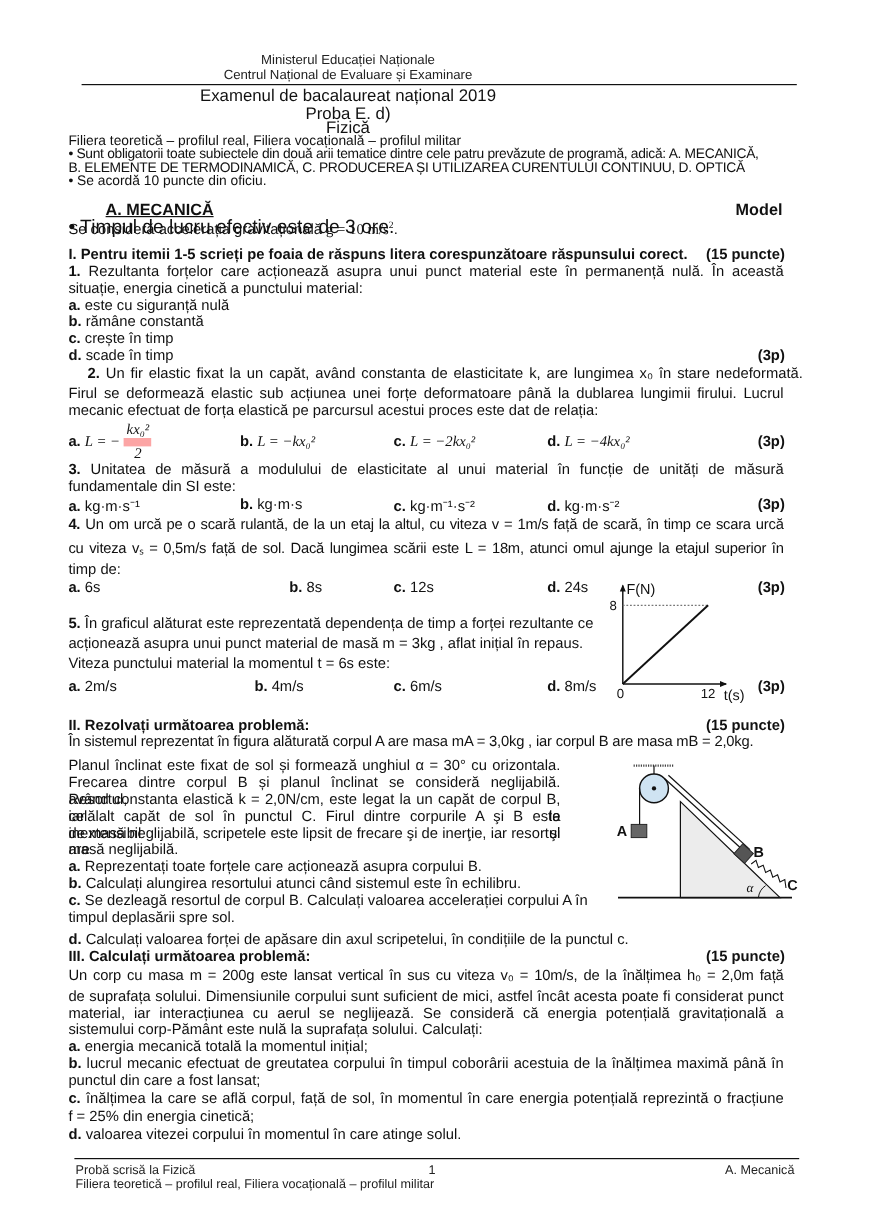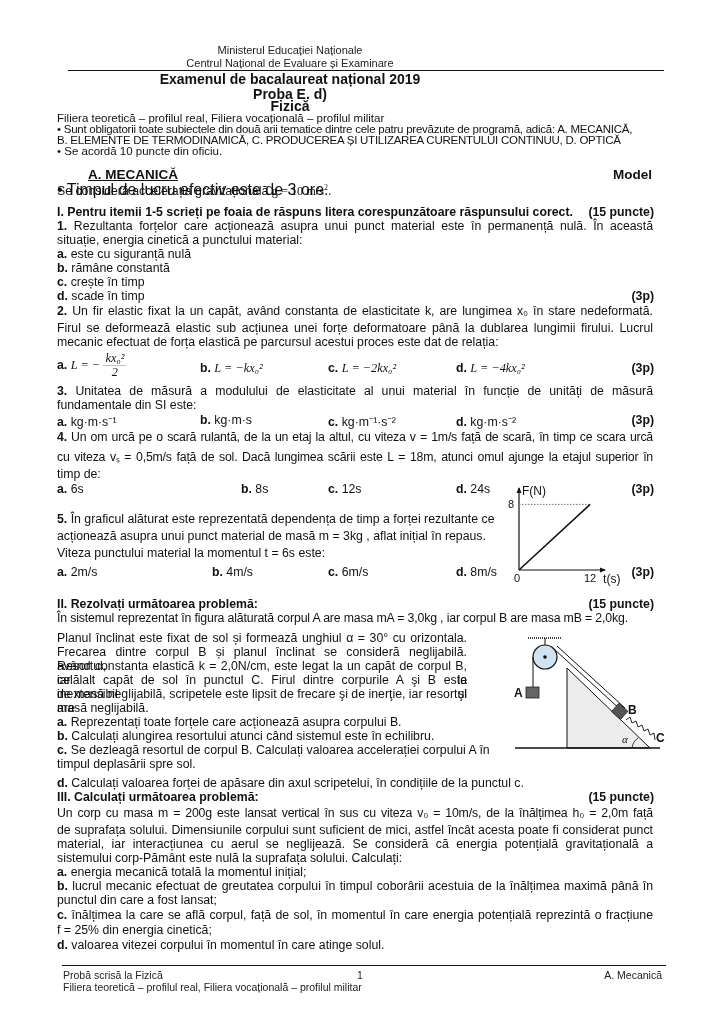--- a/index.html
+++ b/index.html
@@ -1,32 +1,32 @@
 <!DOCTYPE html>
 <html><head>
 <meta charset="utf-8">
 <style>
   html, body { margin: 0; padding: 0; background: #ffffff; }
   body { width: 724px; height: 1024px; position: relative; overflow: hidden;
          font-family: "Liberation Sans", sans-serif; color: #111; font-size: 12.3px; }
   .abs { position: absolute; }
   .center { left: 0; width: 580px; text-align: center; }
   .hdr-small { font-size: 11px; color: #222; }
-  .title { font-weight: bold; font-size: 14px; }
+  .title { font-weight: normal; font-size: 14px; }
   .hr { position: absolute; left: 68px; width: 596px; border-top: 1.5px solid #111; height: 0; }
   .line { position: absolute; left: 57px; width: 596px; white-space: nowrap; line-height: 14px; }
   .just { text-align: justify; text-align-last: justify; white-space: normal; }
   .b { font-weight: bold; }
   .pts { position: absolute; right: 70px; font-weight: bold; white-space: nowrap; }
   .math { font-family: "Liberation Serif", serif; font-style: italic; }
   .up { font-family: "Liberation Serif", serif; }
   sup { font-size: 8px; vertical-align: 5px; line-height: 0; }
   .opt { position: absolute; white-space: nowrap; }
   .frac { display: inline-block; vertical-align: middle; text-align: center; line-height: 13px; }
-  .frac .num { border-bottom: 1px solid #fca5a5; padding: 0 2px; display: block; }
+  .frac .num { border-bottom: 7px solid #fca5a5; padding: 0 2px; display: block; }
   .frac .den { display: block; }
   .underline { text-decoration: underline; }
   .footer { font-size: 10.5px; color: #222; }
 </style>
 </head>
 <body>
 
 <div class="abs center hdr-small" style="top:44px;">Ministerul Educației Naționale</div>
 <div class="abs center hdr-small" style="top:57px;">Centrul Național de Evaluare și Examinare</div>
 <div class="hr" style="top:70px;"></div>
@@ -51,21 +51,21 @@
 <div class="pts" style="top:205px;">(15 puncte)</div>
 
 <div class="line just" style="top:219px;"><b>1.</b> <span>Rezultanta forțelor care acționează asupra unui punct material este în permanență nulă. În această</span></div>
 <div class="line" style="top:233px;">situație, energia cinetică a punctului material:</div>
 <div class="line" style="top:247px;"><b>a.</b> <span>este cu siguranță nulă</span></div>
 <div class="line" style="top:261px;"><b>b.</b> <span>rămâne constantă</span></div>
 <div class="line" style="top:275px;"><b>c.</b> <span>crește în timp</span></div>
 <div class="line" style="top:289px;"><b>d.</b> <span>scade în timp</span></div>
 <div class="pts" style="top:289px;">(3p)</div>
 
-<div class="line just" style="top:304px;"><b>2.</b> <span>Un fir elastic fixat la un capăt, având constanta de elasticitate k, are lungimea x₀ în stare nedeformată.</span></div>
+<div class="line just" style="top:304px;margin-left:16px;"><b>2.</b> <span>Un fir elastic fixat la un capăt, având constanta de elasticitate k, are lungimea x₀ în stare nedeformată.</span></div>
 <div class="line just" style="top:321px;">Firul se deformează elastic sub acțiunea unei forțe deformatoare până la dublarea lungimii firului. Lucrul</div>
 <div class="line" style="top:335px;">mecanic efectuat de forța elastică pe parcursul acestui proces este dat de relația:</div>
 <div class="opt" style="top:352px;left:57px;">
   <b>a.</b>
   <span class="math">L = −</span>
   <span class="frac math"><span class="num">kx₀²</span><span class="den up">2</span></span>
 </div>
 <div class="opt" style="top:361px;left:200px;"><b>b.</b> <span class="math">L = −kx₀²</span></div>
 <div class="opt" style="top:361px;left:328px;"><b>c.</b> <span class="math">L = −2kx₀²</span></div>
 <div class="opt" style="top:361px;left:456px;"><b>d.</b> <span class="math">L = −4kx₀²</span></div>

